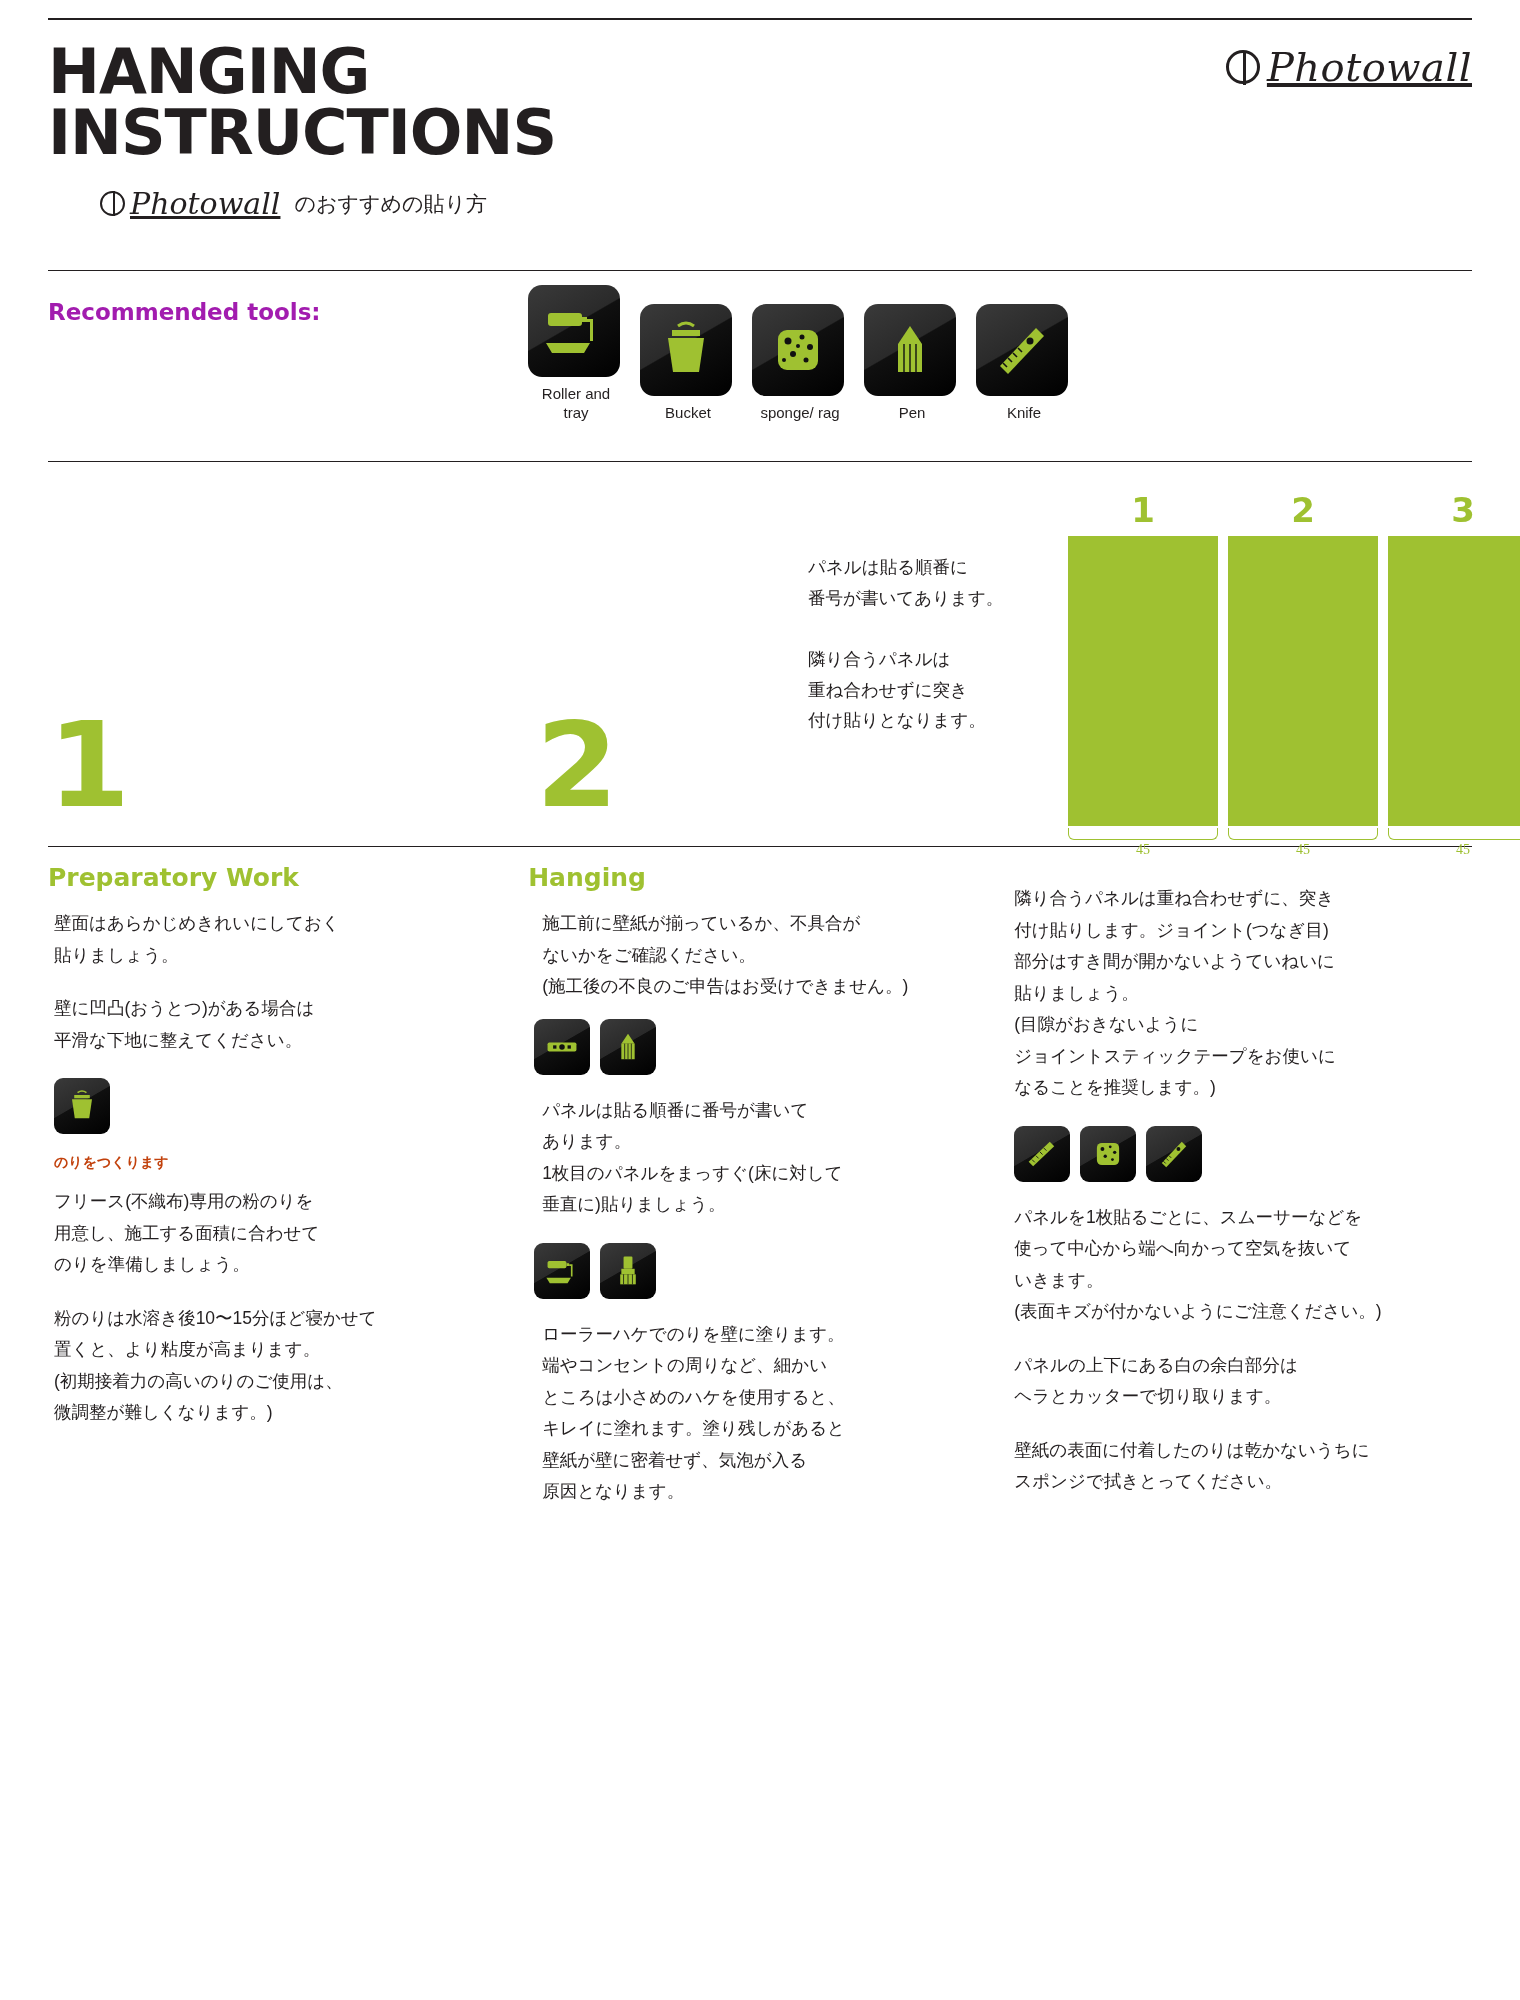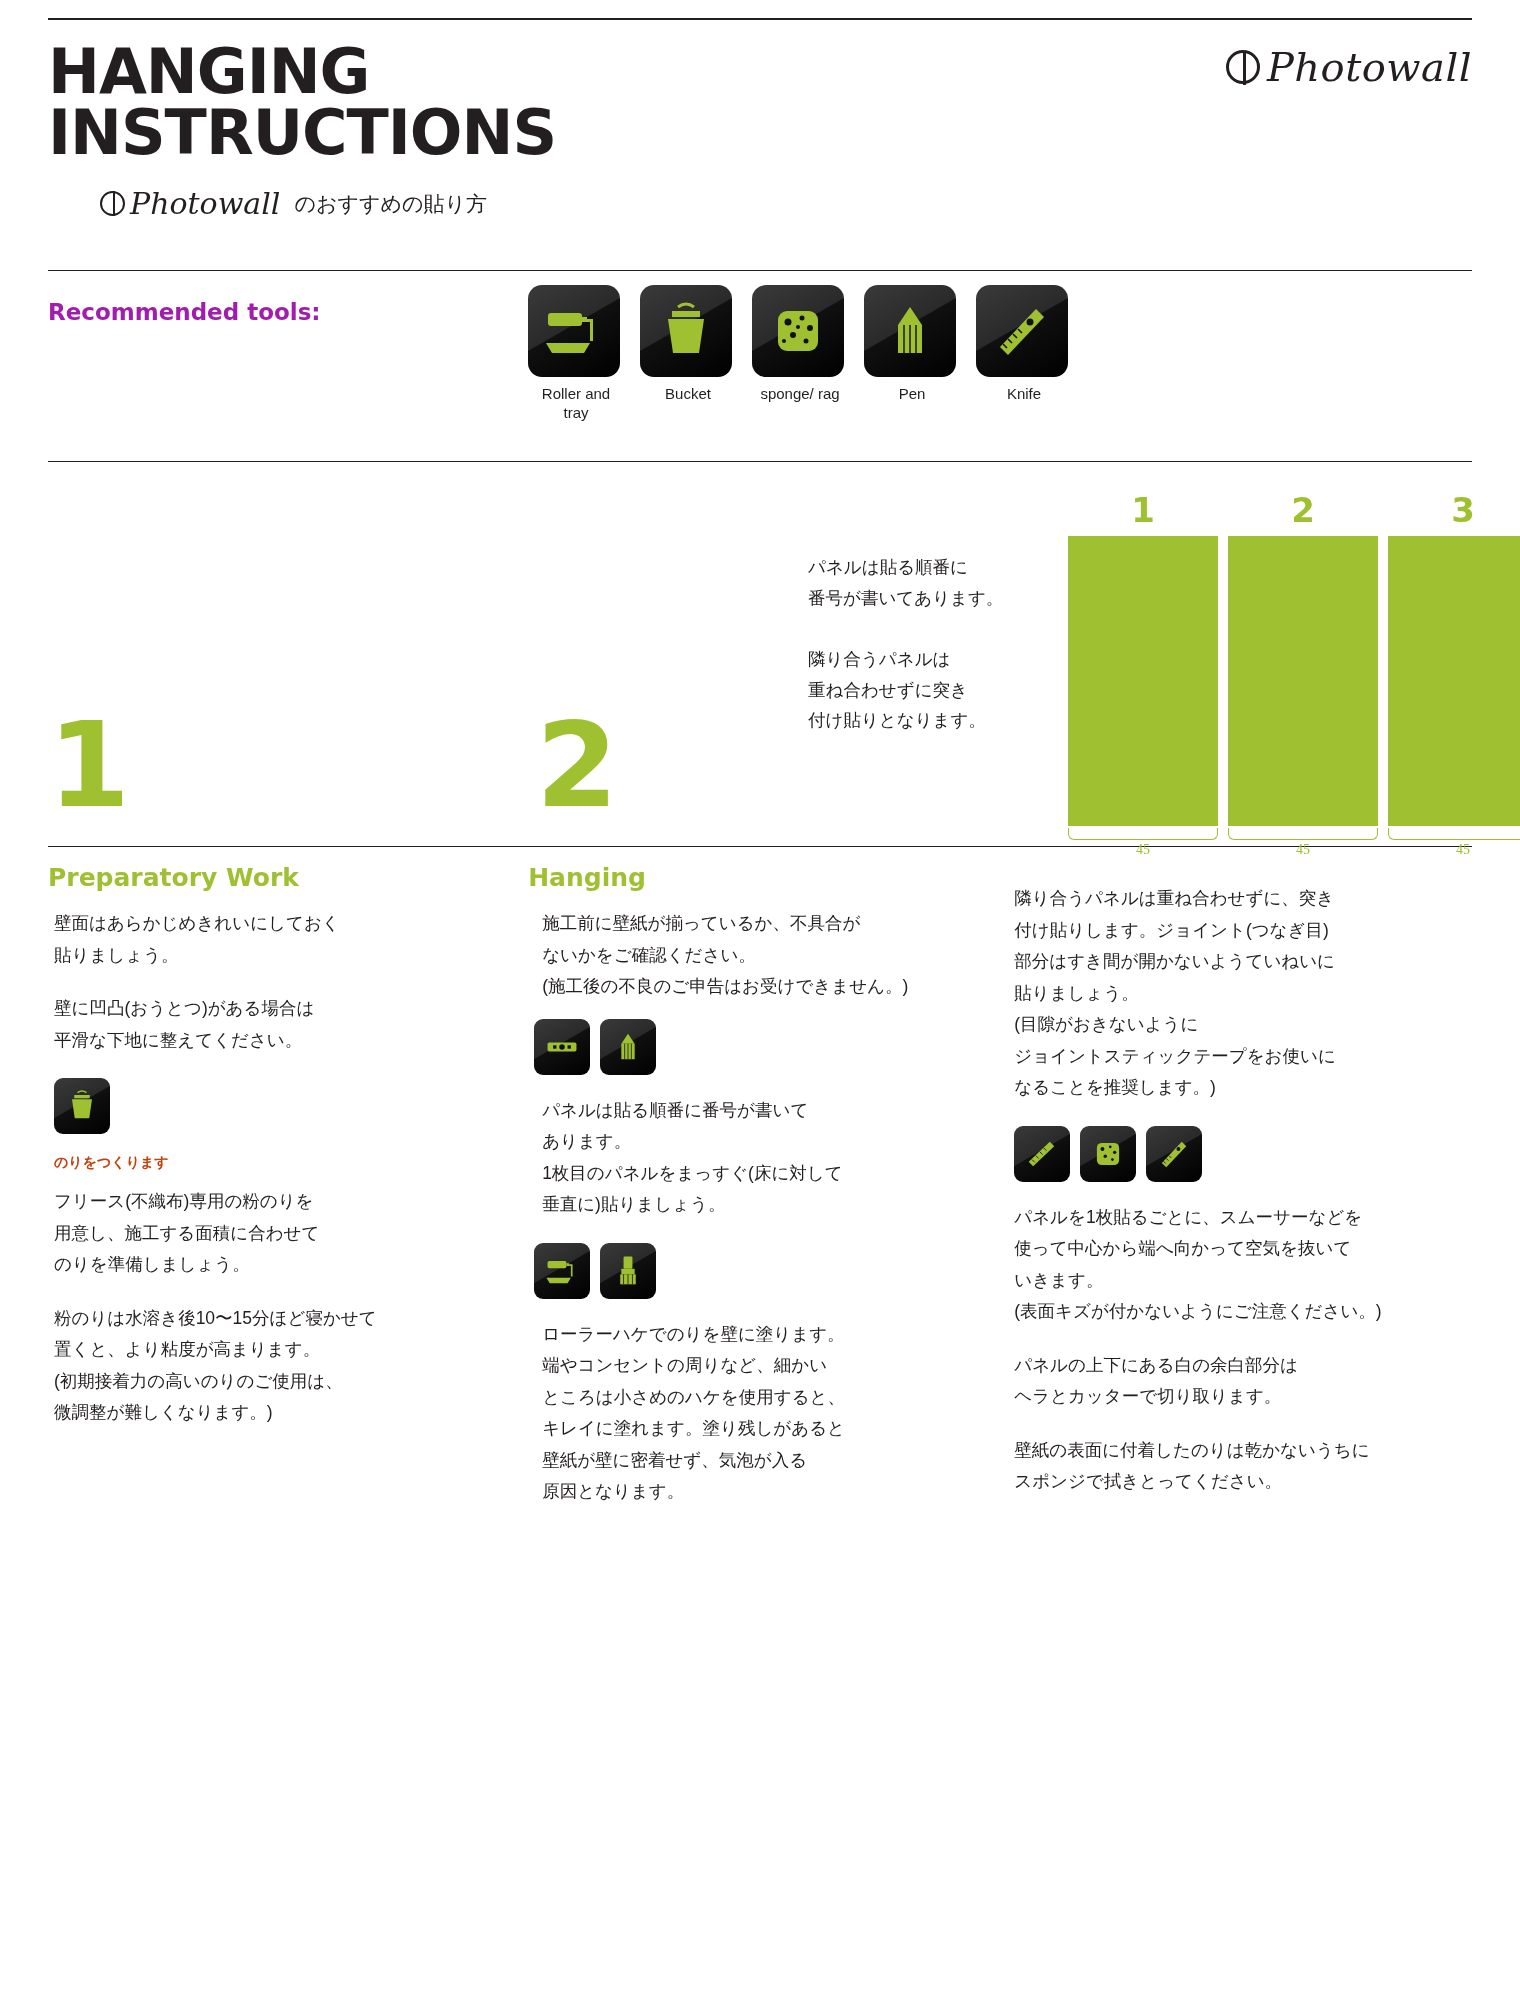--- a/index.html
+++ b/index.html
@@ -58,21 +58,21 @@
     position: relative;
   }
   .logo-mark::after {
     content: "";
     position: absolute;
     left: 50%; top: -2px;
     width: 3px; height: 34px;
     background: #231f20;
     transform: rotate(0deg);
   }
-  .logo-word { font-family: "DejaVu Serif", serif; font-style: italic; font-weight: normal; }
+  .logo-word { font-family: "DejaVu Serif", serif; font-style: italic; font-weight: normal; text-decoration: underline; }
 
   .subtitle-row {
     display: flex;
     align-items: flex-end;
     gap: 14px;
     margin-top: 22px;
     padding-left: 52px;
   }
   .subtitle-logo {
     font-family: "DejaVu Serif", serif;
@@ -100,21 +100,21 @@
     height: 190px;
   }
   .tools-label {
     font-family: "DejaVu Sans", sans-serif;
     font-weight: bold;
     font-size: 23px;
     color: #a21caf;
     width: 480px;
     padding-top: 14px;
   }
-  .tool-list { display: flex; gap: 16px; }
+  .tool-list { display: flex; gap: 16px; align-items: flex-end; }
   .tool { width: 96px; text-align: center; }
   .tool-caption {
     margin-top: 8px;
     font-size: 15px;
     color: #231f20;
     line-height: 1.25;
   }
   .icon-tile {
     width: 92px; height: 92px;
     border-radius: 14px;

